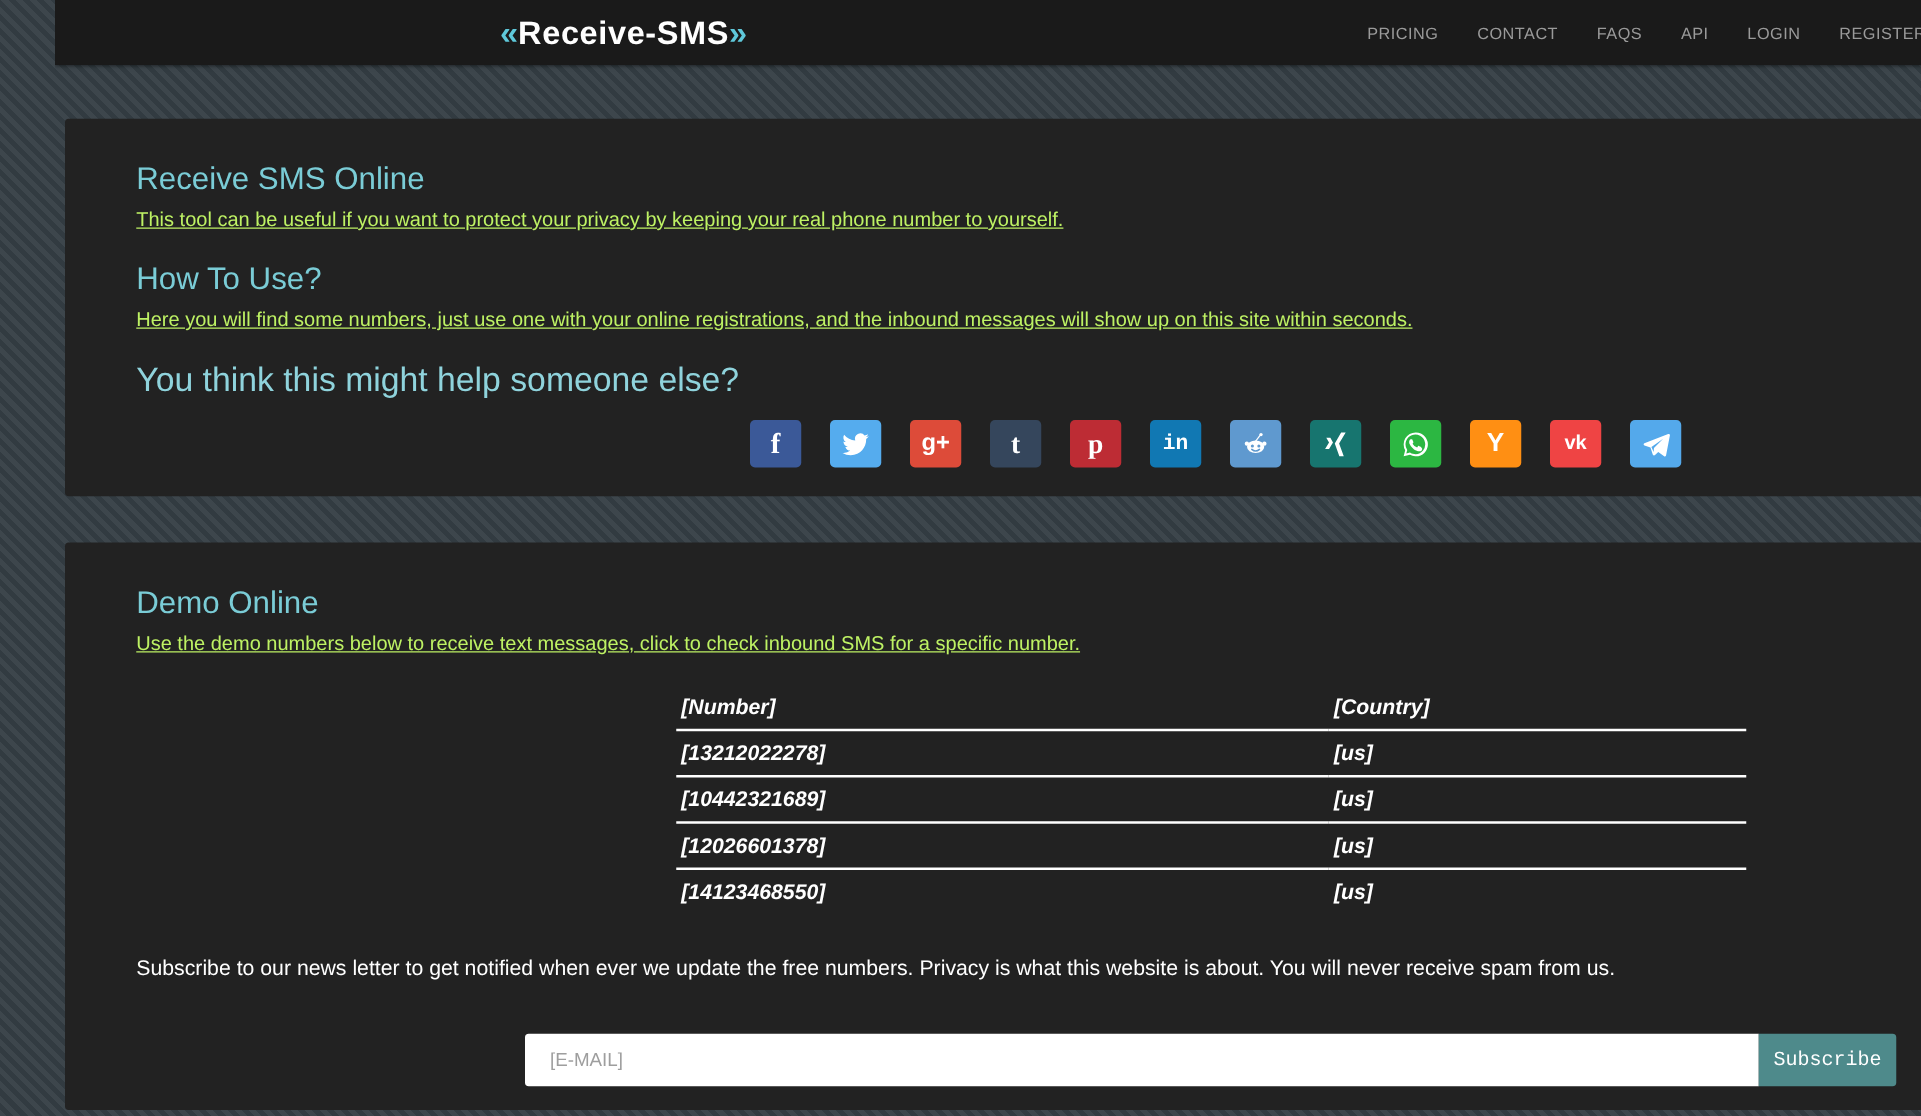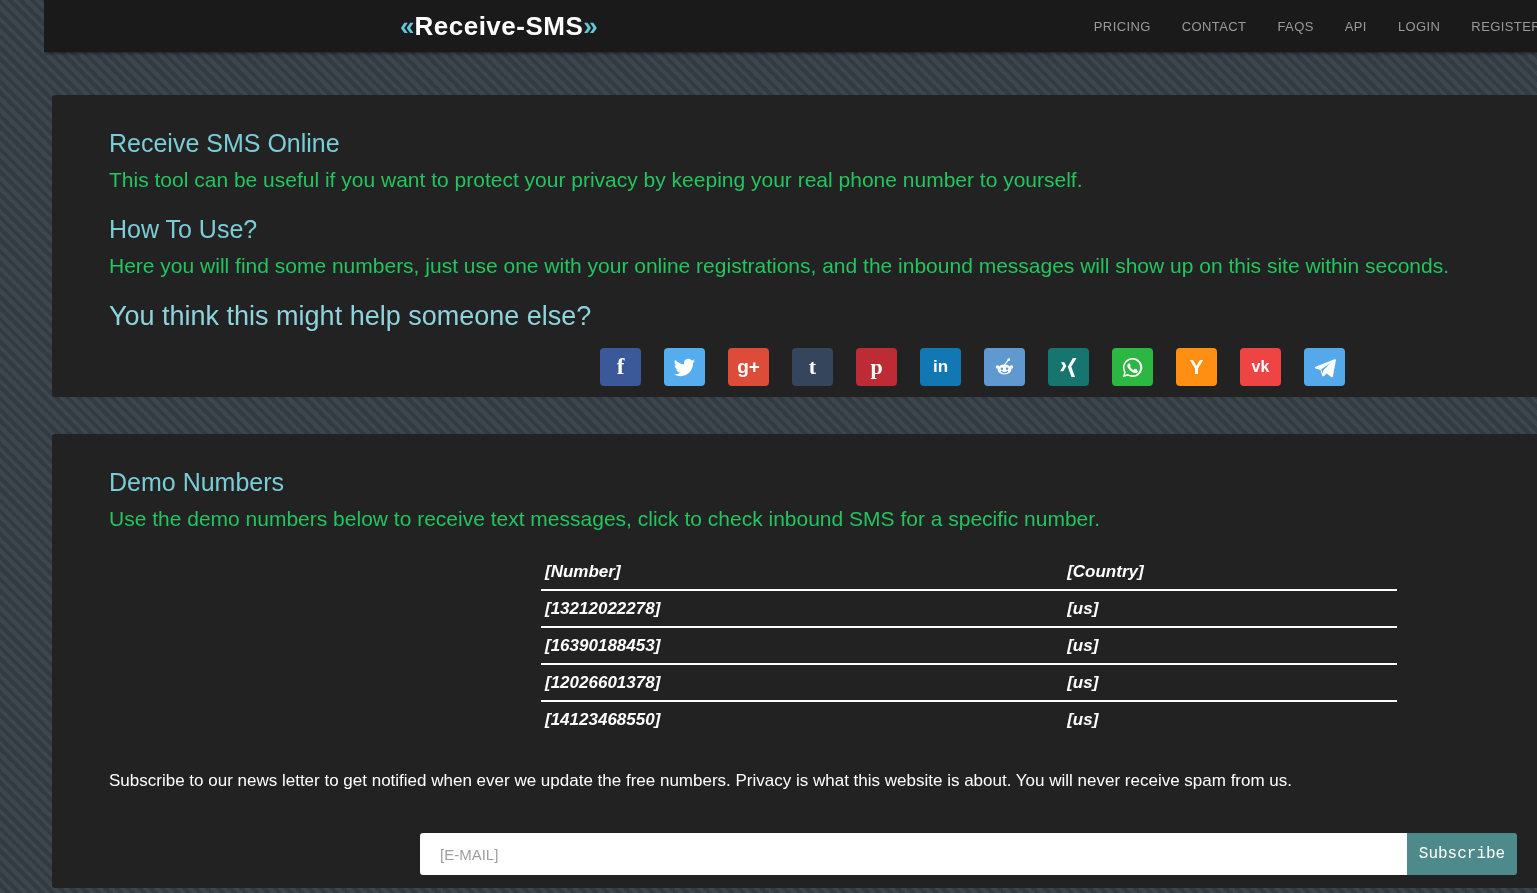--- a/index.html
+++ b/index.html
@@ -22,21 +22,21 @@
   .nav-link { color:#9a9a9a; font-size:13px; letter-spacing:.4px; text-decoration:none; cursor:pointer; }
 
   
   .panel {
     margin:0 8px; background:#222; border-radius:3px; padding:34px 57px;
   }
   .panel-intro { margin-top:43px; height:302px; }
   .panel-demo  { margin-top:37px; height:454px; }
 
   h2.section { color:#7accd6; font-size:25px; font-weight:500; margin:0 0 10px; }
-  p.body-text { color:#22c55e; font-size:21px; margin:0 0 23px; }
+  p.body-text { color:#bef264; font-size:16px; margin:0 0 23px;text-decoration:underline; }
   h3.share-heading { color:#8fd3dc; font-size:27px; font-weight:500; margin:6px 0 16px; }
 
   
   .social-row { display:flex; gap:23px; margin-left:491px; }
   .sbtn {
     width:41px; height:38px; border-radius:4px; display:flex; align-items:center;
     justify-content:center; color:#fff; cursor:pointer; text-decoration:none;
     font-weight:bold;
   }
   .sbtn svg { width:23px; height:23px; fill:#fff; }
@@ -46,21 +46,21 @@
   .g-t  { font-size:22px; font-family:"Liberation Serif", serif; }
   .g-p  { font-size:22px; font-family:"Liberation Serif", serif; }
   .g-in { font-size:17px; }
   .g-y  { font-size:21px; }
   .g-vk { font-size:16px; text-transform:lowercase; }
   .ic-facebook { background:#3b5998; }
   .ic-twitter  { background:#55acee; }
   .ic-gplus    { background:#dd4b39; }
   .ic-tumblr   { background:#35465c; }
   .ic-pinterest{ background:#bd2c34; }
-  .ic-linkedin { background:#1178b3; }
+  .ic-linkedin { background:#1178b3;font-family:Liberation Mono, monospace; }
   .ic-reddit   { background:#5f99cf; }
   .ic-xing     { background:#17756f; }
   .ic-whatsapp { background:#2cb742; }
   .ic-yahoo    { background:#ff8f13; }
   .ic-vk       { background:#ef4444; }
   .ic-telegram { background:#54a9eb; }
 
   
   .demo-table {
     margin:8px 0 0 432px; width:856px; border-collapse:collapse;
@@ -172,37 +172,37 @@
       </a>
       <a class="sbtn ic-telegram">
         <svg viewBox="0 0 24 24">
             <path d="M22.5 3.4 2.6 11.1c-.9.3-.8 1.6.1 1.9l5 1.6 1.9 5.9c.3.8 1.3 1 1.9.4l2.7-2.6 4.9 3.6c.6.4 1.4.1 1.6-.6L23.9 4.6c.2-.8-.6-1.5-1.4-1.2zM8.5 14.2l9.8-6.9-7.7 7.7-.3 3.3-1.8-4.1z"></path>
           </svg>
       </a>
     </div>
   </div>
 
   <div class="panel panel-demo">
-    <h2 class="section">Demo Numbers</h2>
+    <h2 class="section">Demo Online</h2>
     <p class="body-text">Use the demo numbers below to receive text messages, click to check inbound SMS for a specific number.</p>
 
     <table class="demo-table">
       <thead>
         <tr>
           <th class="col-number">[Number]</th>
           <th class="col-country">[Country]</th>
         </tr>
       </thead>
       <tbody>
         <tr>
           <td>[13212022278]</td>
           <td>[us]</td>
         </tr>
         <tr>
-          <td>[16390188453]</td>
+          <td>[10442321689]</td>
           <td>[us]</td>
         </tr>
         <tr>
           <td>[12026601378]</td>
           <td>[us]</td>
         </tr>
         <tr>
           <td>[14123468550]</td>
           <td>[us]</td>
         </tr>

